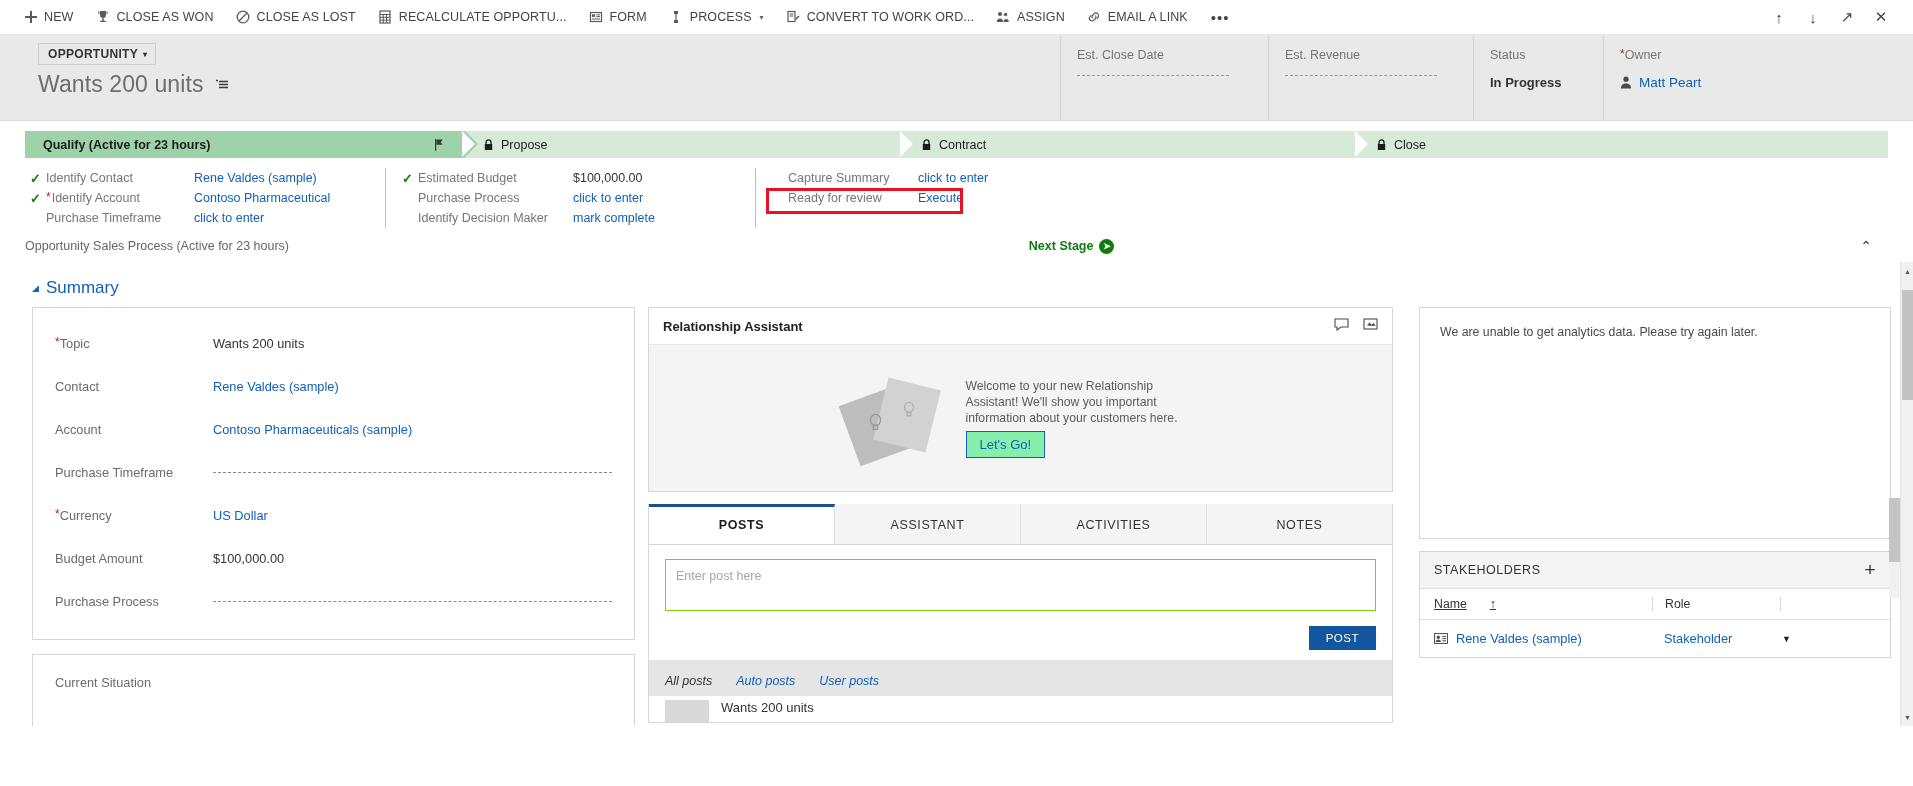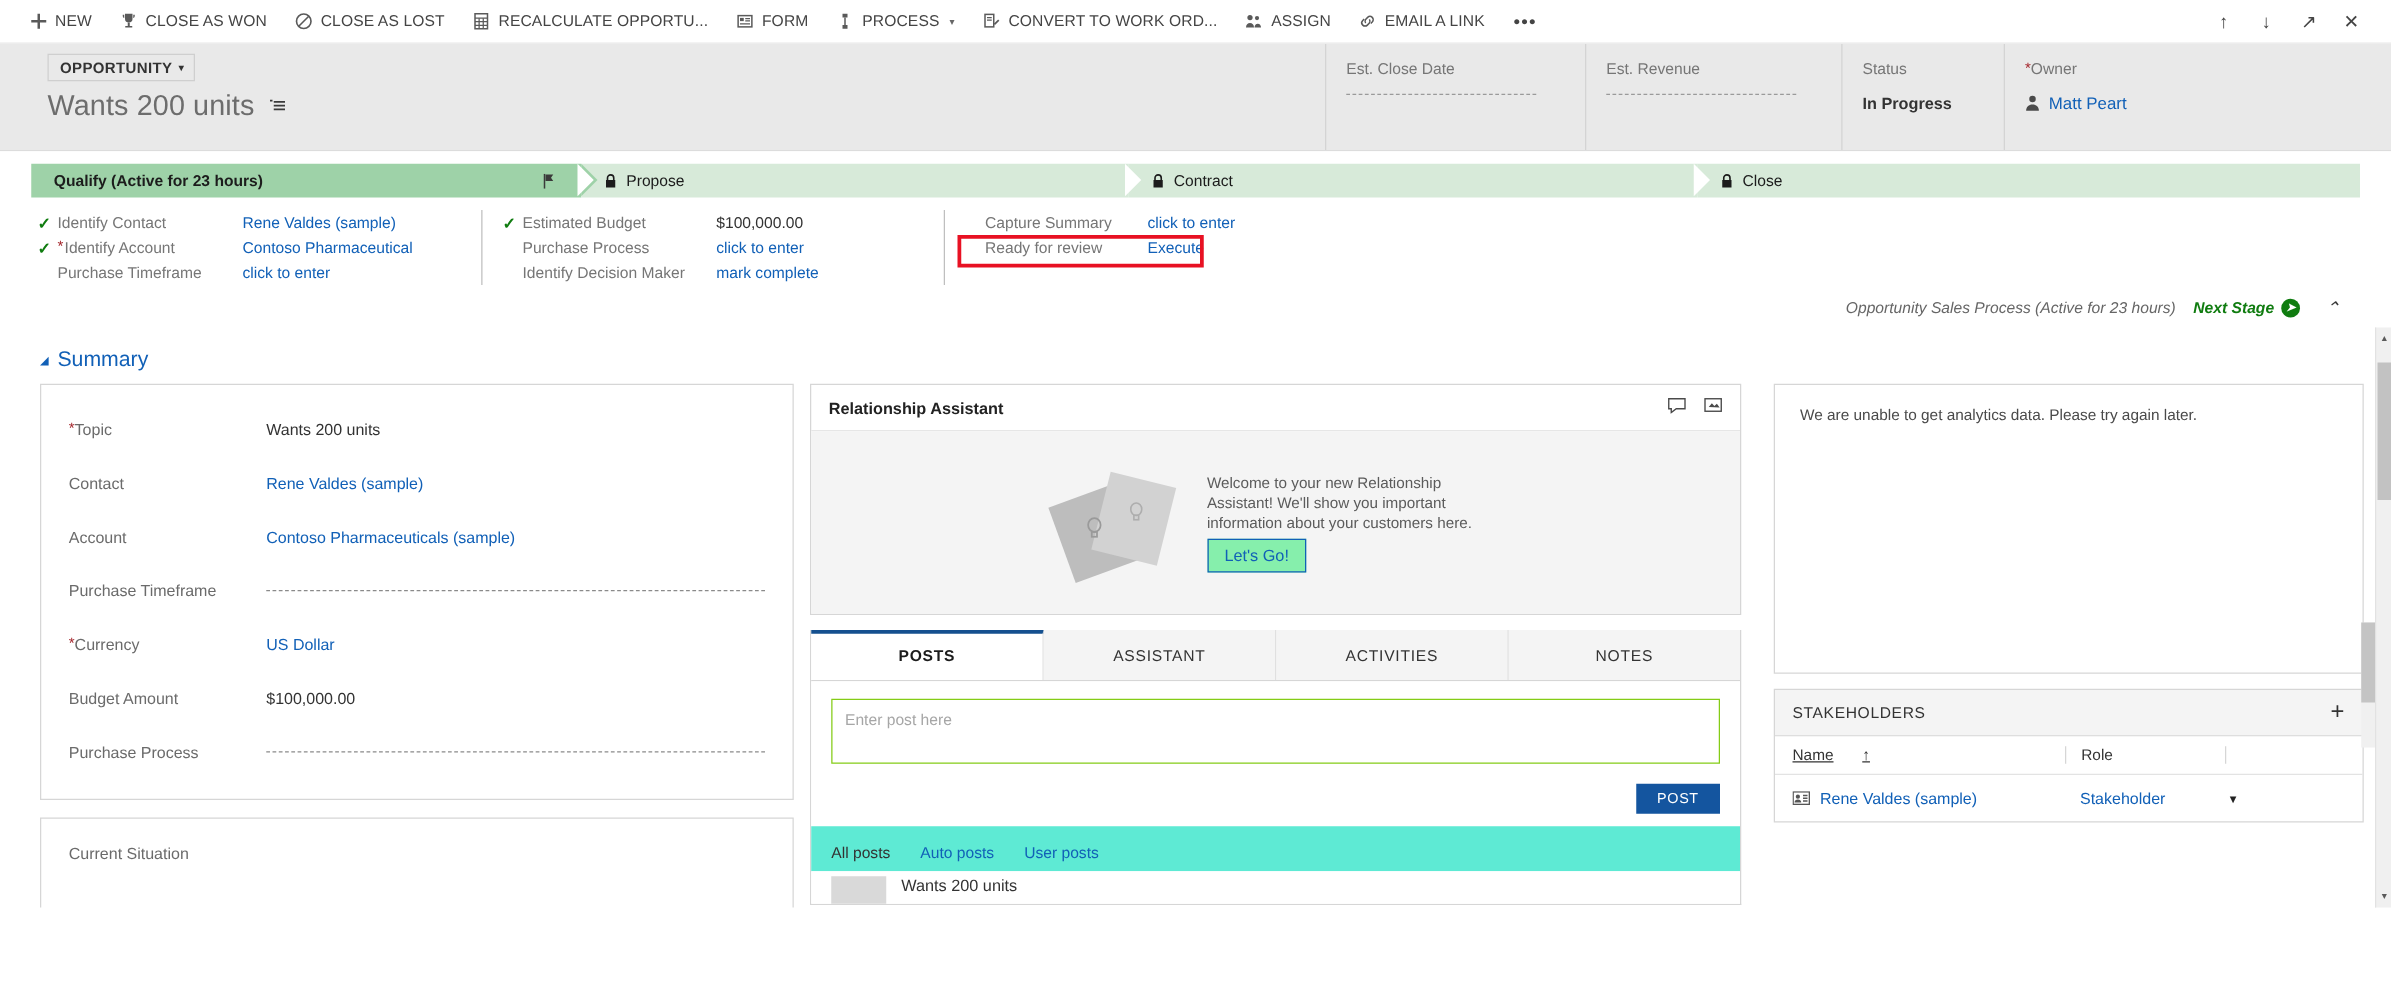--- a/index.html
+++ b/index.html
@@ -206,25 +206,24 @@
     left: 10px;
     top: 20px;
     width: 197px;
     height: 26px;
     pointer-events: none;
   }
 
   .bpf-footer {
     display: flex;
     align-items: center;
-    justify-content: flex-end;
+    justify-content: space-between;
     gap: 14px;
     padding: 10px 10px 8px 0;
     font-size: 12.5px;
-    font-style: italic;
   }
   .bpf-proc-name { color: #666; }
   .next-stage {
     color: #107c10;
     font-weight: bold;
     display: flex;
     align-items: center;
     gap: 6px;
     cursor: pointer;
   }
@@ -361,21 +360,22 @@
     background: #14559f; color: #fff;
     border: none; font-size: 11.5px;
     padding: 6px 17px; letter-spacing: .5px;
     cursor: pointer;
     font-family: "Liberation Sans", sans-serif;
   }
   .filter-row {
     display: flex; gap: 24px;
     padding: 14px 16px 8px 16px;
     font-size: 12.5px;
-    background: #5eead4;
+    background: #e5e5e5;
+    font-style: italic;
   }
   .filter-link { color: #1160b7; cursor: pointer; }
   .filter-link.active { color: #333; }
   .post-item {
     display: flex; gap: 12px; padding: 4px 16px 0 16px; background:#fff;
   }
   .post-avatar { width: 44px; height: 22px; background: #d9d9d9; flex: 0 0 44px; }
   .post-title { font-size: 13px; color: #333; }
 
   

